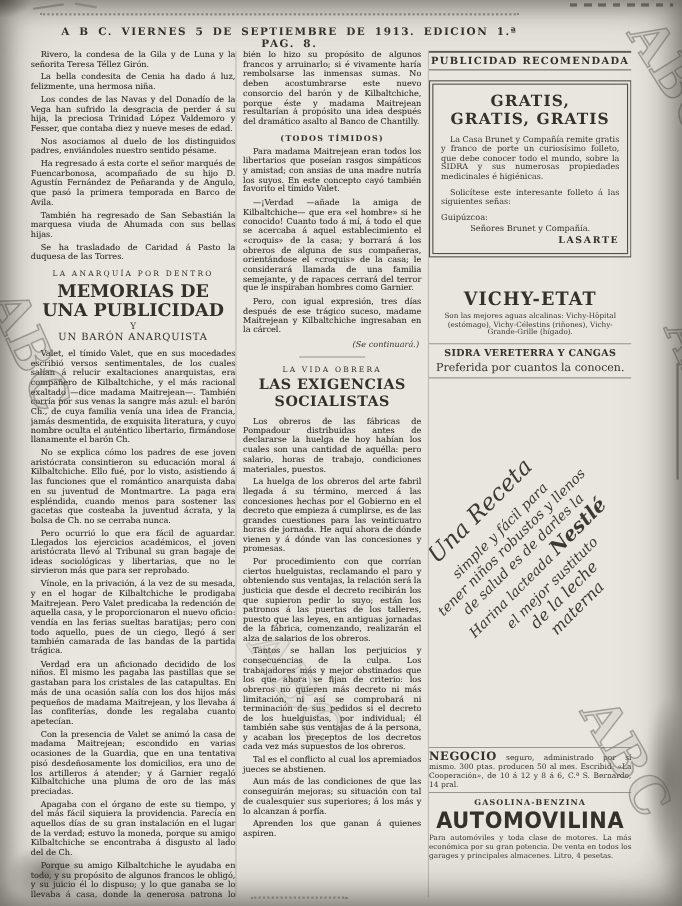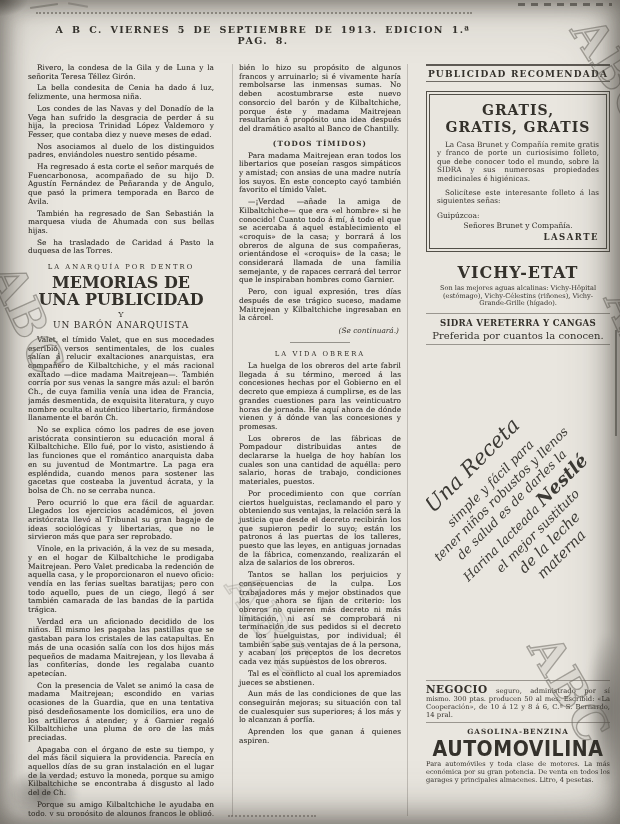--- a/index.html
+++ b/index.html
@@ -29,22 +29,22 @@
       letter-spacing:1px;}
   .wm1{left:556px;top:44px;transform:rotate(58deg);}
   .wm2{left:584px;top:318px;transform:rotate(66deg);}
   .wm3{left:-30px;top:292px;transform:rotate(66deg);}
   .wm4{left:512px;top:662px;transform:rotate(60deg);}
   .wm5{left:212px;top:598px;transform:rotate(56deg);opacity:.45;}
   
   .masthead{position:absolute;top:24px;left:48px;width:430px;text-align:center;
     font-weight:700;font-size:9.5px;letter-spacing:1.4px;word-spacing:3px;color:#32302b;}
   
-  .columns{position:absolute;top:64px;left:28px;width:582px;bottom:8px;
-    display:flex;justify-content:space-between;overflow:hidden;}
+  .columns{position:absolute;top:46px;left:28px;width:582px;bottom:8px;
+    display:flex;overflow:hidden;}
   .col{overflow:hidden;}
   .col-left{width:186px;}
   .col-mid{width:176px;box-sizing:border-box;padding:0 6px;
     border-left:1px solid rgba(95,90,82,.3);border-right:1px solid rgba(95,90,82,.3);}
   .col-right{width:184px;}
   
   .body-text{font-size:7.4px;line-height:8.7px;text-align:justify;margin:0 0 3px;
     text-indent:9px;text-shadow:0 0 .5px rgba(40,38,33,.35);}
   .no-indent{text-indent:0;}
   .kicker{font-size:6.8px;letter-spacing:2px;text-align:center;margin:7px 0 4px;}
@@ -54,21 +54,21 @@
   .subtitle{font-size:9px;font-weight:400;text-align:center;letter-spacing:.8px;margin:1px 0 6px;}
   .crosshead{font-size:7.2px;font-weight:700;text-align:center;letter-spacing:1.2px;margin:5px 0 4px;}
   .continuara{font-size:7.4px;font-style:italic;text-align:right;margin:3px 2px 7px 0;}
   .section-rule{width:60px;margin:2px auto 5px;border-top:1px solid rgba(80,76,70,.55);}
   .headline{font-size:13px;font-weight:700;text-align:center;line-height:1.12;letter-spacing:.4px;margin:2px 0 6px;}
   .headline span{display:block;}
   
   .pub-header{font-size:9px;font-weight:700;letter-spacing:1.2px;text-align:center;
     padding:3px 0 2px;border-top:2px solid rgba(60,56,50,.8);border-bottom:1px solid rgba(60,56,50,.7);
     margin-bottom:9px;}
-  .gratis-box{border:4px double rgba(55,52,46,.85);padding:7px 7px 6px;margin-bottom:11px;}
+  .gratis-box{border:4px double rgba(55,52,46,.85);padding:7px 7px 6px;margin-bottom:28px;}
   .gratis-title{font-size:14px;font-weight:700;text-align:center;line-height:1.2;letter-spacing:1px;}
   .gratis-title span{display:block;}
   .ad-body{font-size:7.3px;line-height:8.6px;text-align:justify;margin:5px 0 0;text-indent:8px;}
   .gratis-region{font-size:7.5px;margin-top:5px;}
   .gratis-firm{font-size:7.5px;text-align:center;margin-top:1px;}
   .gratis-city{font-size:8.5px;font-weight:700;letter-spacing:1.5px;text-align:right;margin-top:2px;}
   .vichy-name{font-size:16px;font-weight:700;text-align:center;letter-spacing:1px;margin-top:2px;transform:scaleY(1.05);}
   .vichy-body{font-size:6.6px;line-height:7.8px;text-align:center;margin:3px 4px 5px;}
   .rule{border-top:1px solid rgba(75,70,64,.5);margin:3px 0 4px;}
   .sidra-name{font-size:8.6px;font-weight:700;text-align:center;letter-spacing:.3px;}
@@ -146,22 +146,26 @@
     <section class="col col-mid">
       <p class="body-text no-indent">bién lo hizo su propósito de algunos francos y arruinarlo; si é vivamente haría rembolsarse las inmensas sumas. No deben acostumbrarse este nuevo consorcio del barón y de Kilbaltchiche, porque éste y madama Maitrejean resultarían á propósito una idea después del dramático asalto al Banco de Chantilly.</p>
       <div class="crosshead">(TODOS TÍMIDOS)</div>
       <p class="body-text">Para madama Maitrejean eran todos los libertarios que poseían rasgos simpáticos y amistad; con ansias de una madre nutría los suyos. En este concepto cayó también favorito el tímido Valet.</p>
       <p class="body-text">—¡Verdad —añade la amiga de Kilbaltchiche— que era «el hombre» si he conocido! Cuanto todo á mí, á todo el que se acercaba á aquel establecimiento el «croquis» de la casa; y borrará á los obreros de alguna de sus compañeras, orientándose el «croquis» de la casa; le considerará llamada de una familia semejante, y de rapaces cerrará del terror que le inspiraban hombres como Garnier.</p>
       <p class="body-text">Pero, con igual expresión, tres días después de ese trágico suceso, madame Maitrejean y Kilbaltchiche ingresaban en la cárcel.</p>
       <div class="continuara">(Se continuará.)</div>
 
       <div class="section-rule"></div>
       <div class="kicker">LA VIDA OBRERA</div>
+      <h2 class="headline">
+        <span>LAS EXIGENCIAS</span>
+        <span>SOCIALISTAS</span>
+      </h2>
+      <p class="body-text">Los obreros de las fábricas de Pompadour distribuidas antes de declararse la huelga de hoy habían los cuales son una cantidad de aquélla: pero salario, horas de trabajo, condiciones materiales, puestos.</p>
       <p class="body-text">La huelga de los obreros del arte fabril llegada á su término, merced á las concesiones hechas por el Gobierno en el decreto que empieza á cumplirse, es de las grandes cuestiones para las veinticuatro horas de jornada. He aquí ahora de dónde vienen y á dónde van las concesiones y promesas.</p>
-      <p class="body-text">Los obreros de las fábricas de Pompadour distribuidas antes de declararse la huelga de hoy habían los cuales son una cantidad de aquélla: pero salario, horas de trabajo, condiciones materiales, puestos.</p>
       <p class="body-text">Por procedimiento con que corrían ciertos huelguistas, reclamando el paro y obteniendo sus ventajas, la relación será la justicia que desde el decreto recibirán los que supieron pedir lo suyo; están los patronos á las puertas de los talleres, puesto que las leyes, en antiguas jornadas de la fábrica, comenzando, realizarán el alza de salarios de los obreros.</p>
       <p class="body-text">Tantos se hallan los perjuicios y consecuencias de la culpa. Los trabajadores más y mejor obstinados que los que ahora se fijan de criterio: los obreros no quieren más decreto ni más limitación, ni así se comprobará ni terminación de sus pedidos si el decreto de los huelguistas, por individual; él también sabe sus ventajas de á la persona, y acaban los preceptos de los decretos cada vez más supuestos de los obreros.</p>
       <p class="body-text">Tal es el conflicto al cual los apremiados jueces se abstienen.</p>
       <p class="body-text">Aun más de las condiciones de que las conseguirán mejoras; su situación con tal de cualesquier sus superiores; á los más y lo alcanzan á porfía.</p>
       <p class="body-text">Aprenden los que ganan á quienes aspiren.</p>
     </section>
 
     <section class="col col-right">
       <div class="pub-header">PUBLICIDAD RECOMENDADA</div>
 

